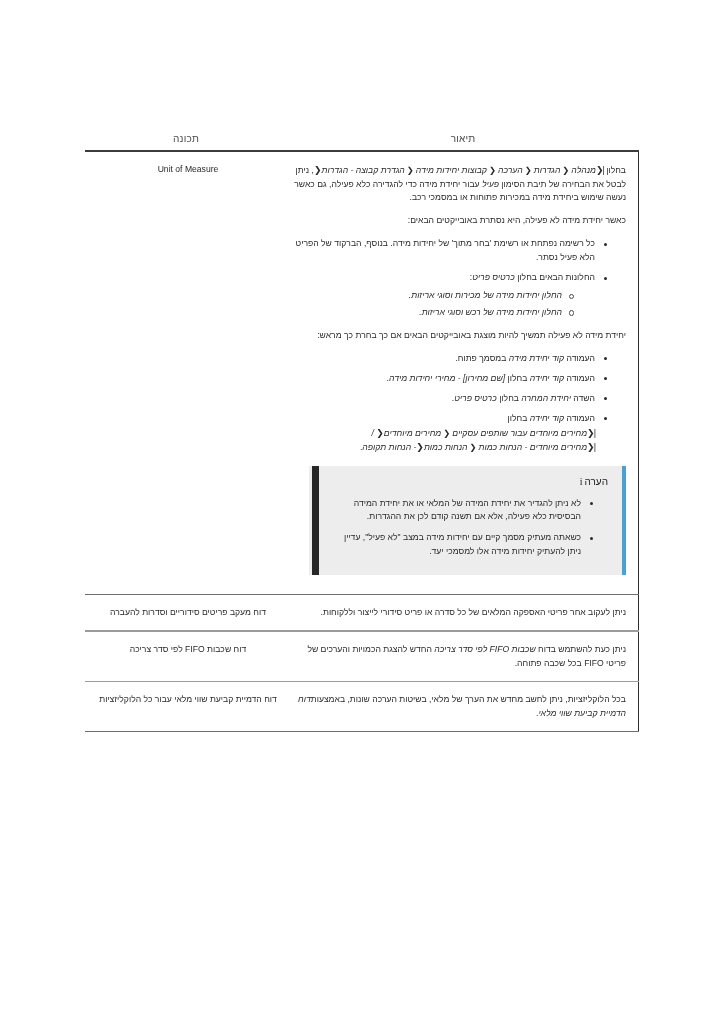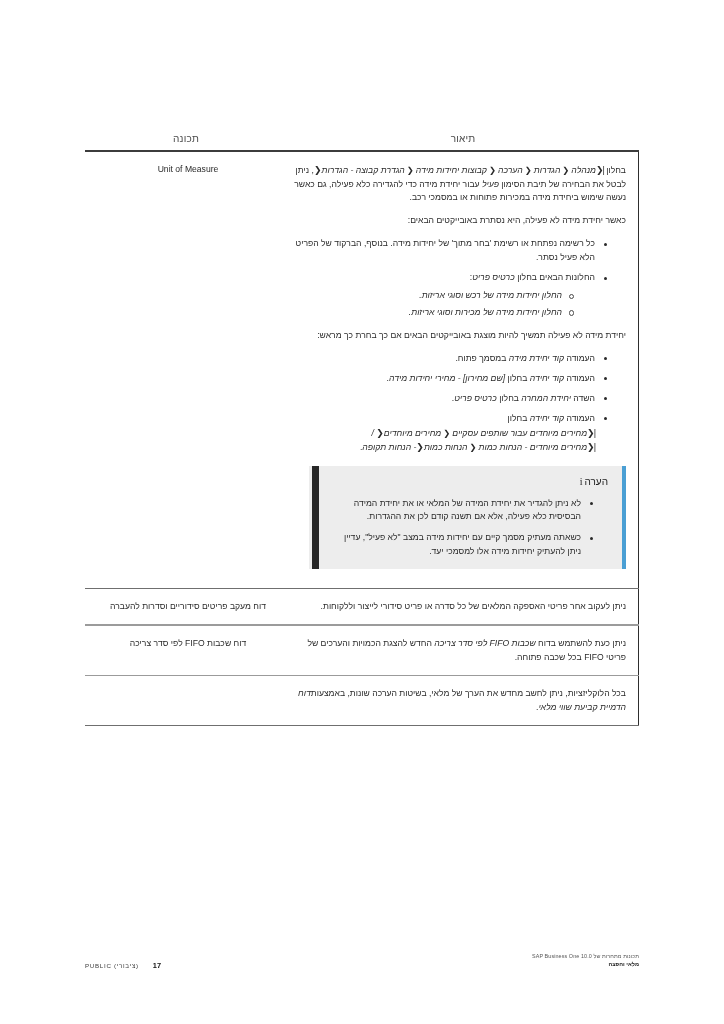--- a/index.html
+++ b/index.html
@@ -160,21 +160,21 @@
     border-radius: 50%;
     border: .8px solid #4a4a4a;
     background: transparent;
   }
 
   
   .note-box {
     position: relative;
     background: #ededed;
     margin: 11px 0 9px 18px;
-    padding: 8px 14px 10px 22px;
+    padding: 8px 14px 16px 22px;
     border-right: 4px solid #4a9fd4;
   }
   .note-box::before {
     content: "";
     position: absolute;
     left: 3px; top: 0; bottom: 0;
     width: 7px;
     background: #272727;
   }
   .note-title {
@@ -267,22 +267,22 @@
         <p>כאשר יחידת מידה לא פעילה, היא נסתרת באובייקטים הבאים:</p>
 
         <ul class="lv1">
           <li>
             <span>כל רשימה נפתחת או רשימת 'בחר מתוך' של יחידות מידה. בנוסף, הברקוד של הפריט הלא פעיל נסתר.</span>
           </li>
           <li>
             <span>החלונות הבאים בחלון</span>
             <span class="ui">כרטיס פריט</span><span>:</span>
             <ul class="lv2">
+              <li><span class="ui">החלון יחידות מידה של מכירות וסוגי אריזות.</span></li>
               <li><span class="ui">החלון יחידות מידה של רכש וסוגי אריזות.</span></li>
-              <li><span class="ui">החלון יחידות מידה של מכירות וסוגי אריזות.</span></li>
             </ul>
           </li>
         </ul>
 
         <p>יחידת מידה לא פעילה תמשיך להיות מוצגת באובייקטים הבאים אם כך בחרת כך מראש:</p>
 
         <ul class="lv1">
           <li>
             <span>העמודה</span>
             <span class="ui">קוד יחידת מידה</span>
@@ -350,29 +350,20 @@
       <div class="cell-feature">דוח שכבות FIFO לפי סדר צריכה</div>
     </div>
     <div class="row-rule"></div>
 
     <div class="row">
       <div class="cell-desc">
         <p>
           <span>בכל הלוקליזציות, ניתן לחשב מחדש את הערך של מלאי, בשיטות הערכה שונות, באמצעות</span><span class="ui">דוח הדמיית קביעת שווי מלאי</span><span>.</span>
         </p>
       </div>
+      <div class="cell-feature">דוח הדמיית קביעת שווי מלאי עבור כל הלוקליזציות</div>
     </div>
     <div class="row-rule dark"></div>
 
   </div>
 
-  <div class="footer">
-    <div class="footer-right">
-      <div class="footer-line1">תכונות מתחרות של SAP Business One 10.0</div>
-      <div class="footer-line2">מלאי והפצה</div>
-    </div>
-    <div class="footer-left">
-      <span class="footer-public">PUBLIC (ציבורי)</span>
-      <span class="footer-page">17</span>
-    </div>
-  </div>
 
 </div>
 
 </body></html>

